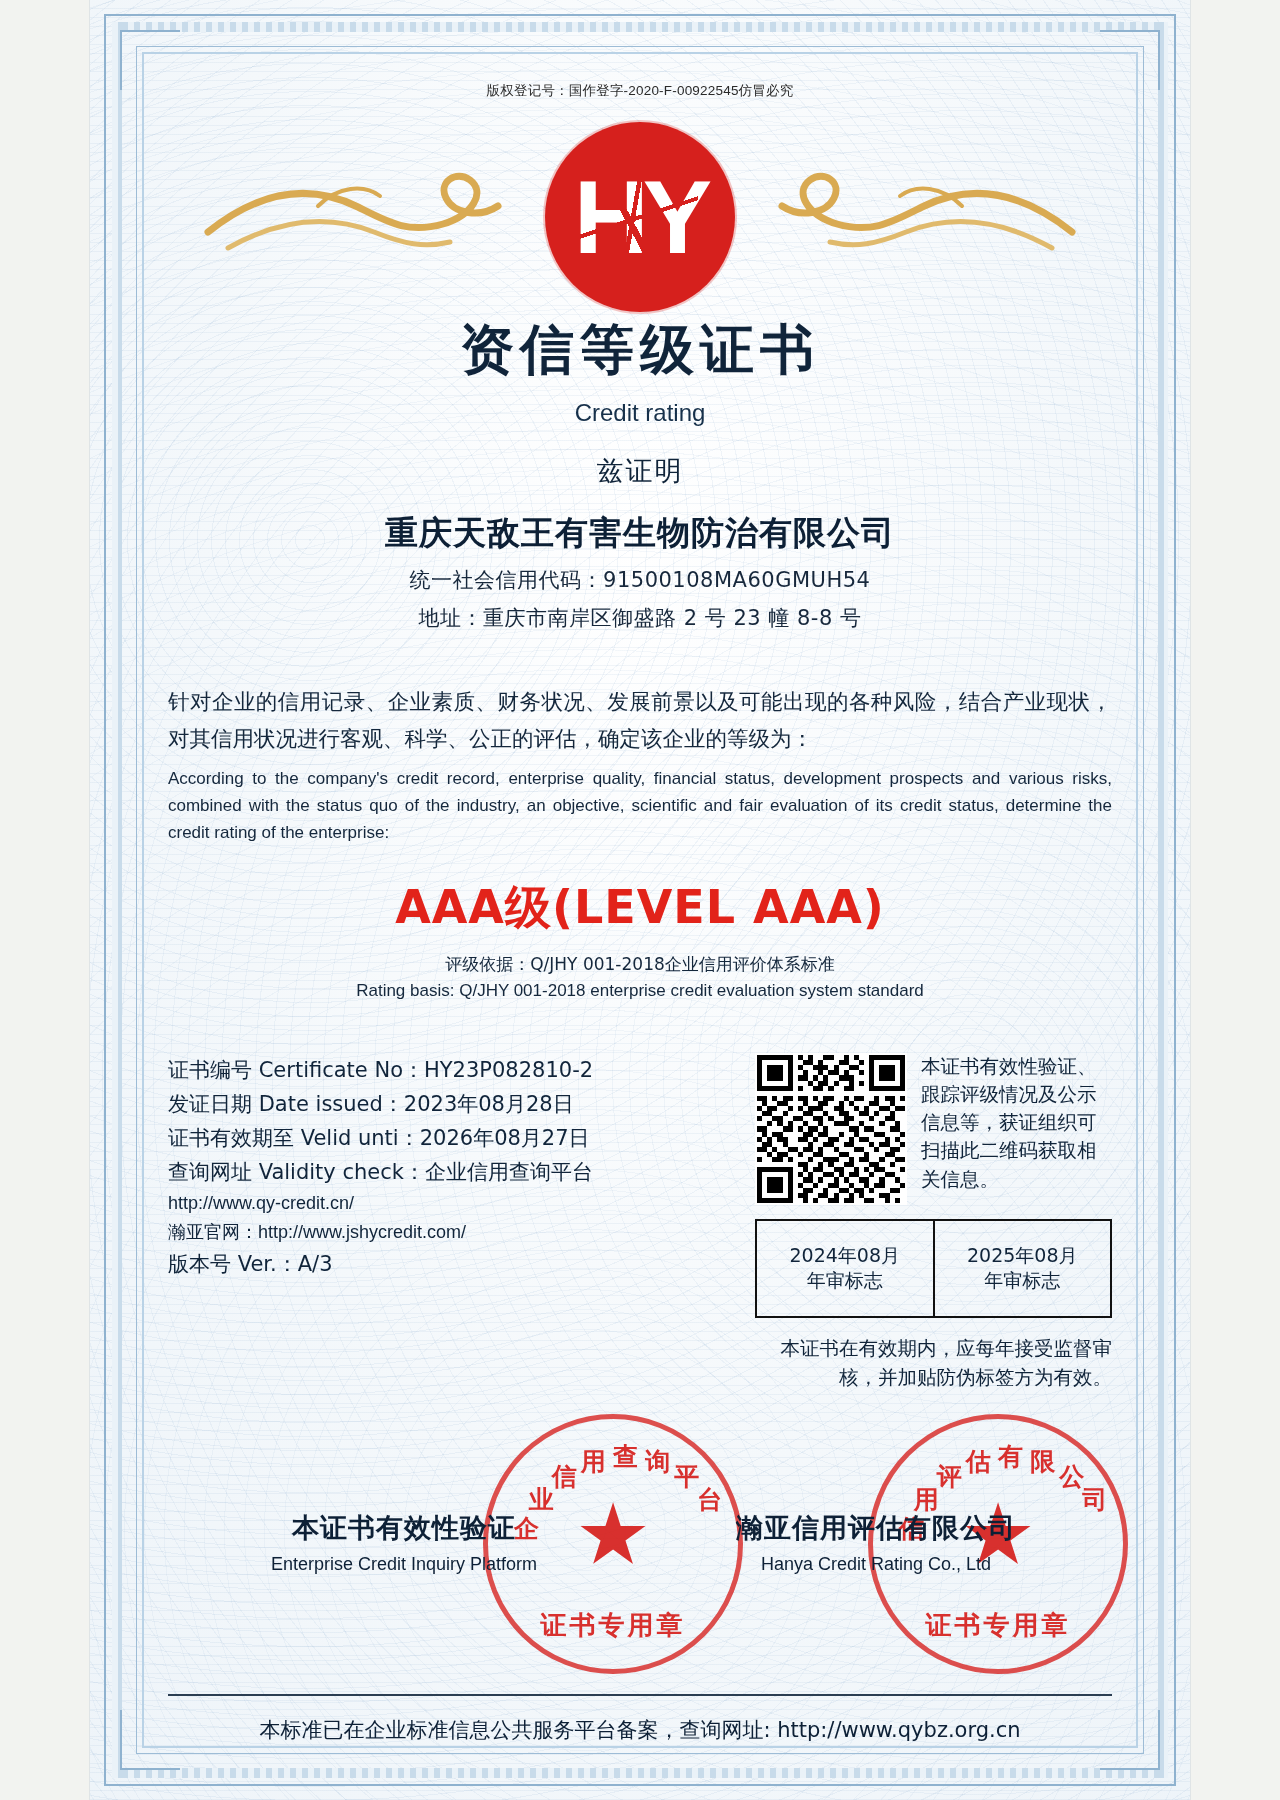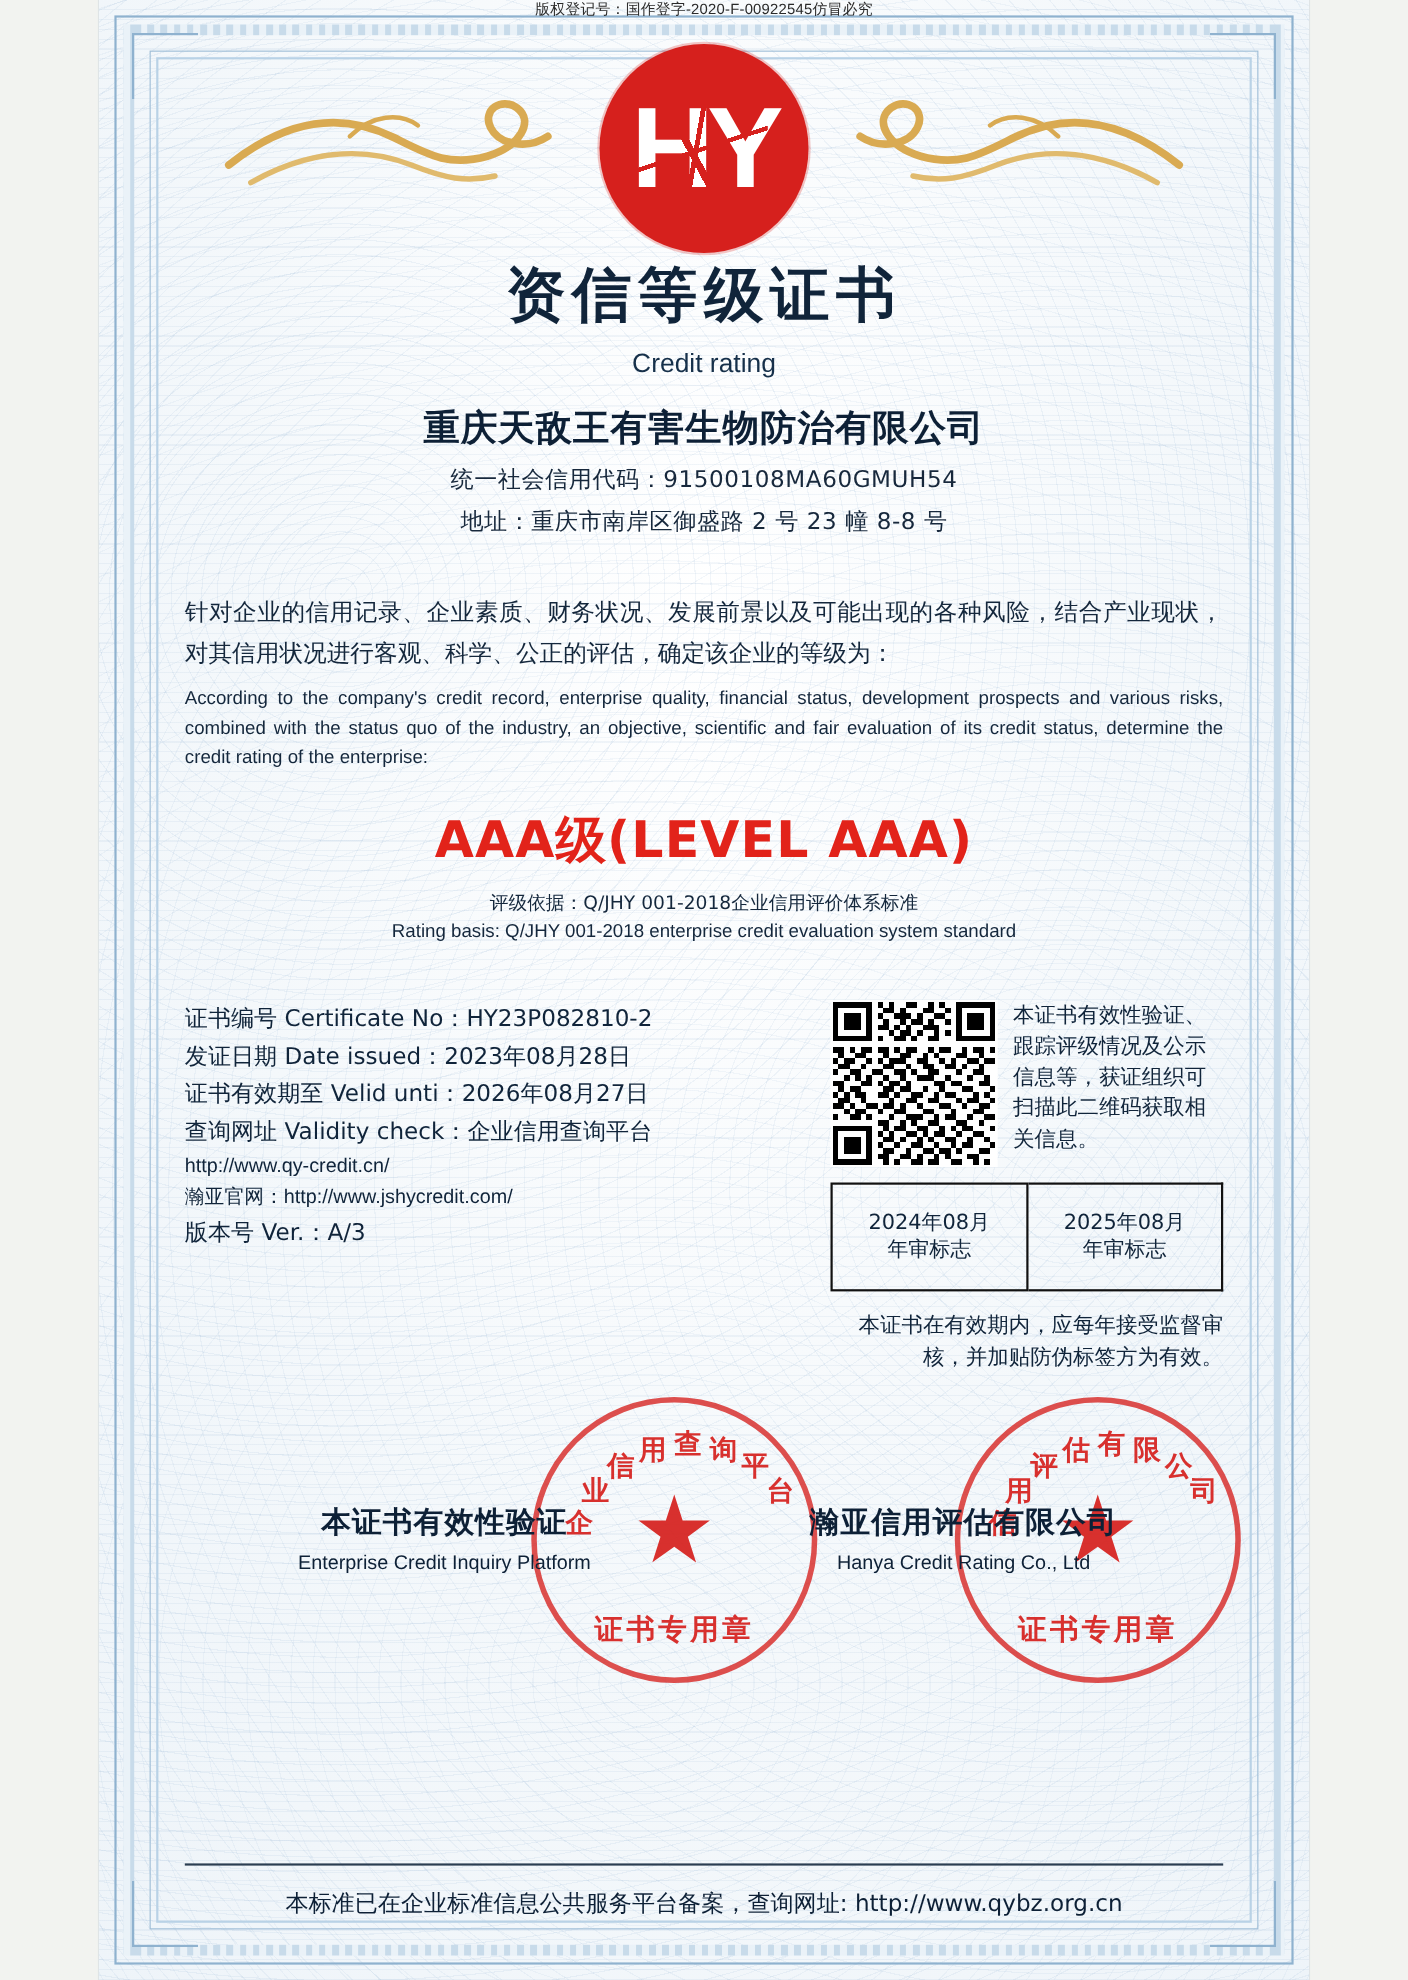--- a/index.html
+++ b/index.html
@@ -61,20 +61,21 @@
   .corner.tl{left:30px;top:30px;border-right:none;border-bottom:none;}
   .corner.tr{right:30px;top:30px;border-left:none;border-bottom:none;}
   .corner.bl{left:30px;bottom:30px;border-right:none;border-top:none;}
   .corner.br{right:30px;bottom:30px;border-left:none;border-top:none;}
 
   .content{position:relative;z-index:5;padding:0 78px;}
 
   .copyright{
     text-align:center;
     font-size:13.5px;color:#2a2a2a;
+    padding-top:82px;
     letter-spacing:.2px;
   }
 
   
   .logo-row{
     position:relative;height:210px;margin-top:10px;
   }
   .flourish{
     position:absolute;top:52px;width:330px;height:110px;
   }
@@ -269,20 +270,21 @@
         <path d="M120,44 C140,24 166,22 182,34" fill="none" stroke="#d9aa52" stroke-width="4" stroke-linecap="round"></path>
       </svg>
       <div class="logo">
         <div class="logo-mark">HY</div>
       </div>
     </div>
 
     <div class="title-cn">资信等级证书</div>
     <div class="title-en">Credit rating</div>
 
+    <div class="certify-cn">兹证明</div>
 
     <div class="company">重庆天敌王有害生物防治有限公司</div>
     <div class="meta-line">统一社会信用代码：91500108MA60GMUH54</div>
     <div class="meta-line">地址：重庆市南岸区御盛路 2 号 23 幢 8-8 号</div>
 
     <div class="body-cn">针对企业的信用记录、企业素质、财务状况、发展前景以及可能出现的各种风险，结合产业现状，对其信用状况进行客观、科学、公正的评估，确定该企业的等级为：</div>
     <div class="body-en">According to the company's credit record, enterprise quality, financial status, development prospects and various risks, combined with the status quo of the industry, an objective, scientific and fair evaluation of its credit status, determine the credit rating of the enterprise:</div>
 
     <div class="level">AAA级(LEVEL AAA)</div>
     <div class="basis-cn">评级依据：Q/JHY 001-2018企业信用评价体系标准</div>

